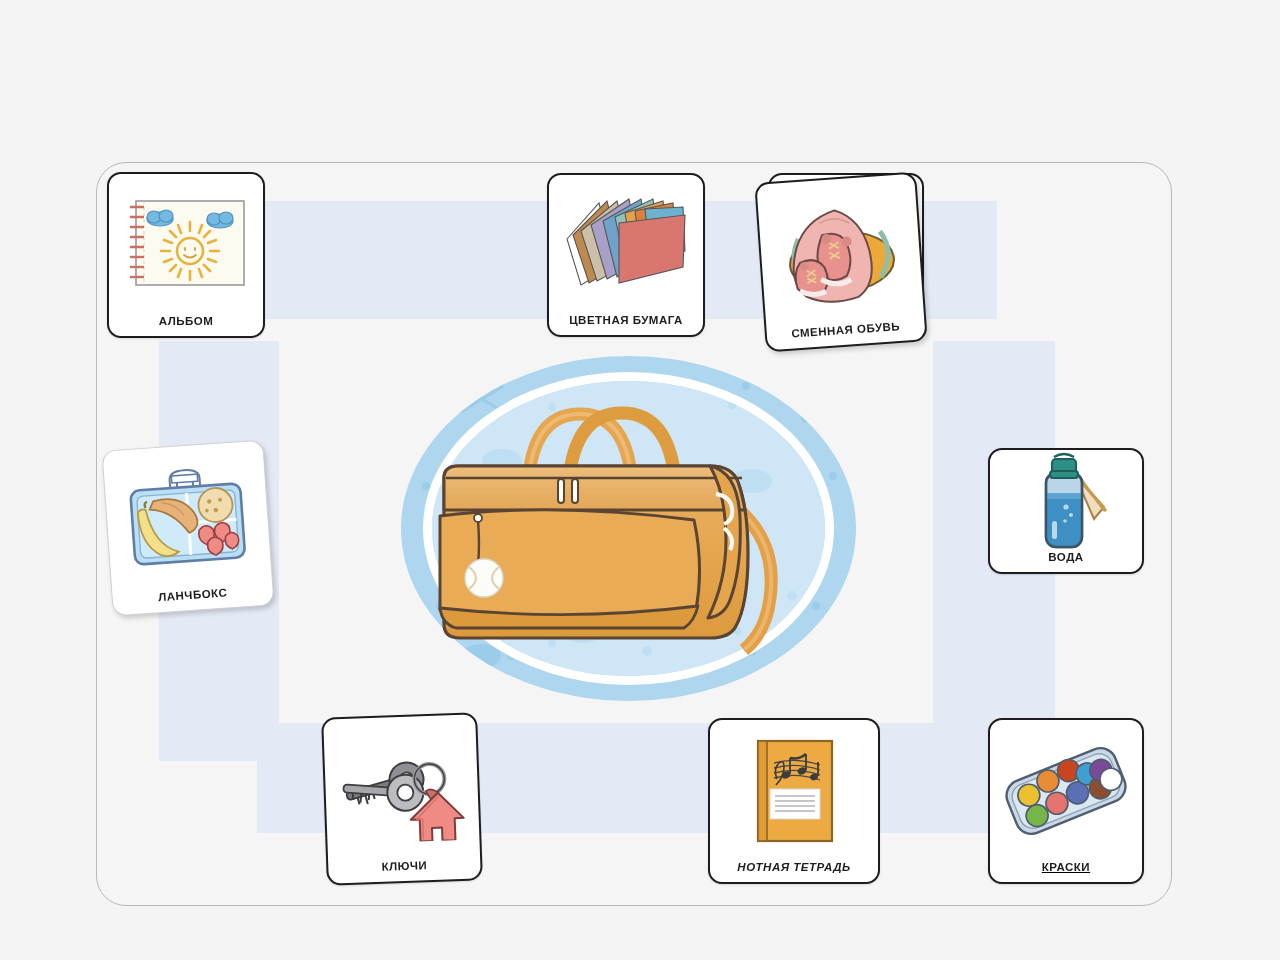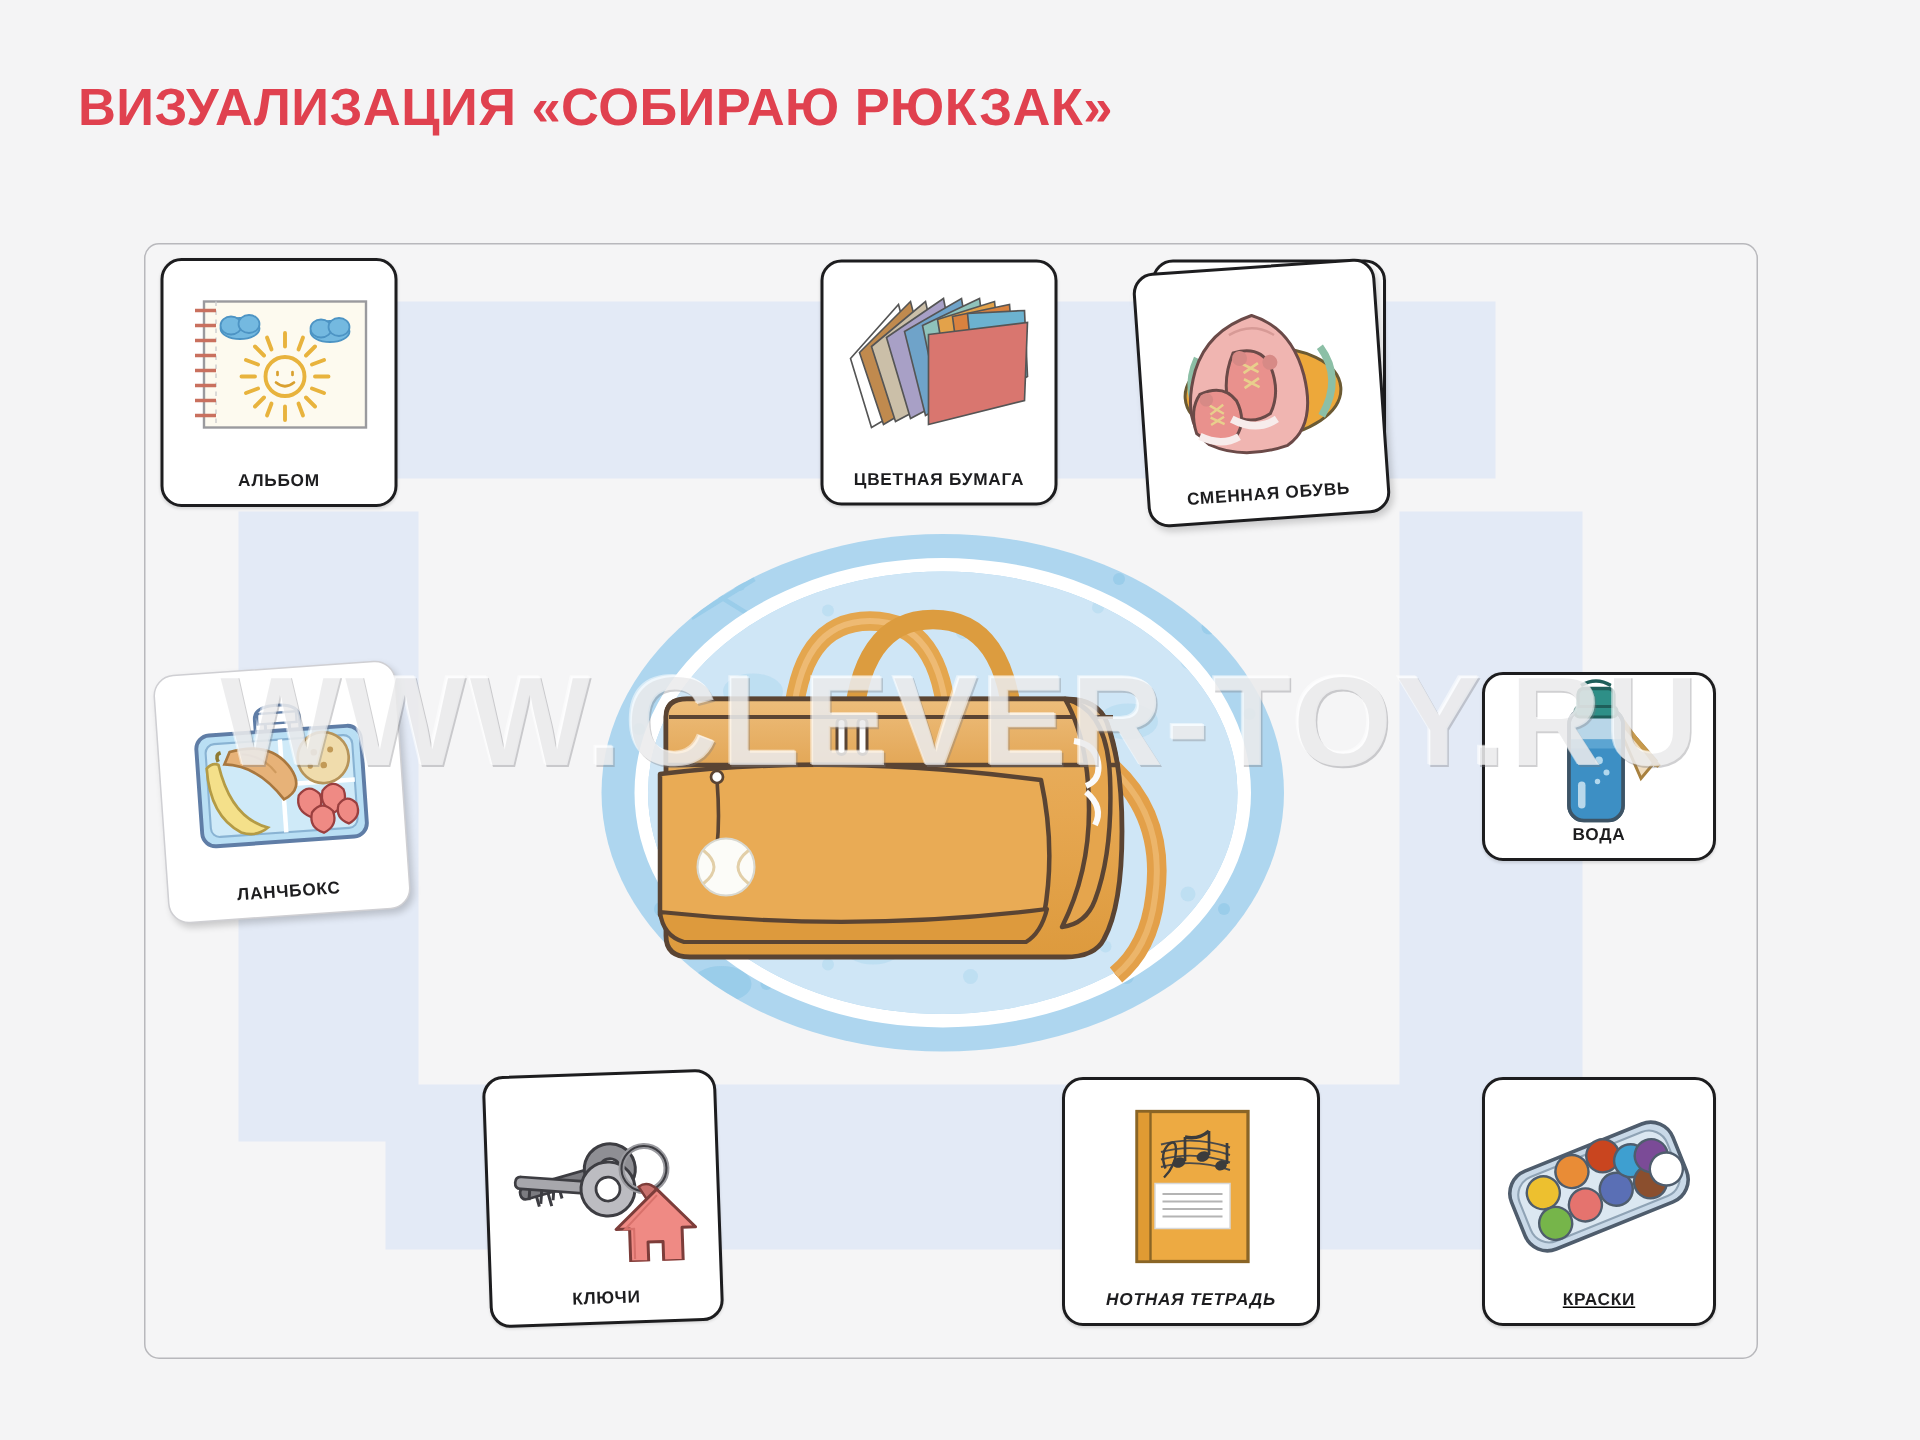--- a/index.html
+++ b/index.html
@@ -24,21 +24,21 @@
     color: #e0414f;
     white-space: nowrap;
     font-family: "Liberation Sans", sans-serif;
   }
   
   #panel {
     position: absolute;
     left: 96px; top: 162px;
     width: 1074px; height: 742px;
     border: 1.5px solid #b8b8bc;
-    border-radius: 10px;
+    border-radius: 30px;
     background: #f5f5f6;
     overflow: hidden;
   }
   
   .band {
     position: absolute;
     background: #e3eaf6;
   }
   
   #oval-wrap {
@@ -130,21 +130,20 @@
     font-family: "Liberation Sans", sans-serif;
   }
   .thin { border-width: 1.6px; }
   .shadow-soft { box-shadow: 2px 3px 5px rgba(0,0,0,0.18); }
 </style>
 </head>
 <body>
 
 <div id="stage">
 
-  <div id="title">ВИЗУАЛИЗАЦИЯ «СОБИРАЮ РЮКЗАК»</div>
 
   <div id="panel">
 
     <div class="band" style="left:160px; top:38px;  width:740px; height:118px;"></div>
     <div class="band" style="left:62px;  top:178px; width:120px; height:420px;"></div>
     <div class="band" style="left:836px; top:178px; width:122px; height:420px;"></div>
     <div class="band" style="left:160px; top:560px; width:740px; height:110px;"></div>
 
     <div id="oval-wrap" style="left:304px; top:193px;">
       <div id="oval-outer">
@@ -510,14 +509,13 @@
               <circle cx="106" cy="46" r="11" fill="#7b4b97"></circle>
               <circle cx="112" cy="58" r="11" fill="#ffffff"></circle>
             </g>
           </g>
         </svg>
       </div>
       <div class="cap">КРАСКИ</div>
     </div>
   </div>
 
-  <div id="watermark">WWW.CLEVER-TOY.RU</div>
 </div>
 
 </body></html>

